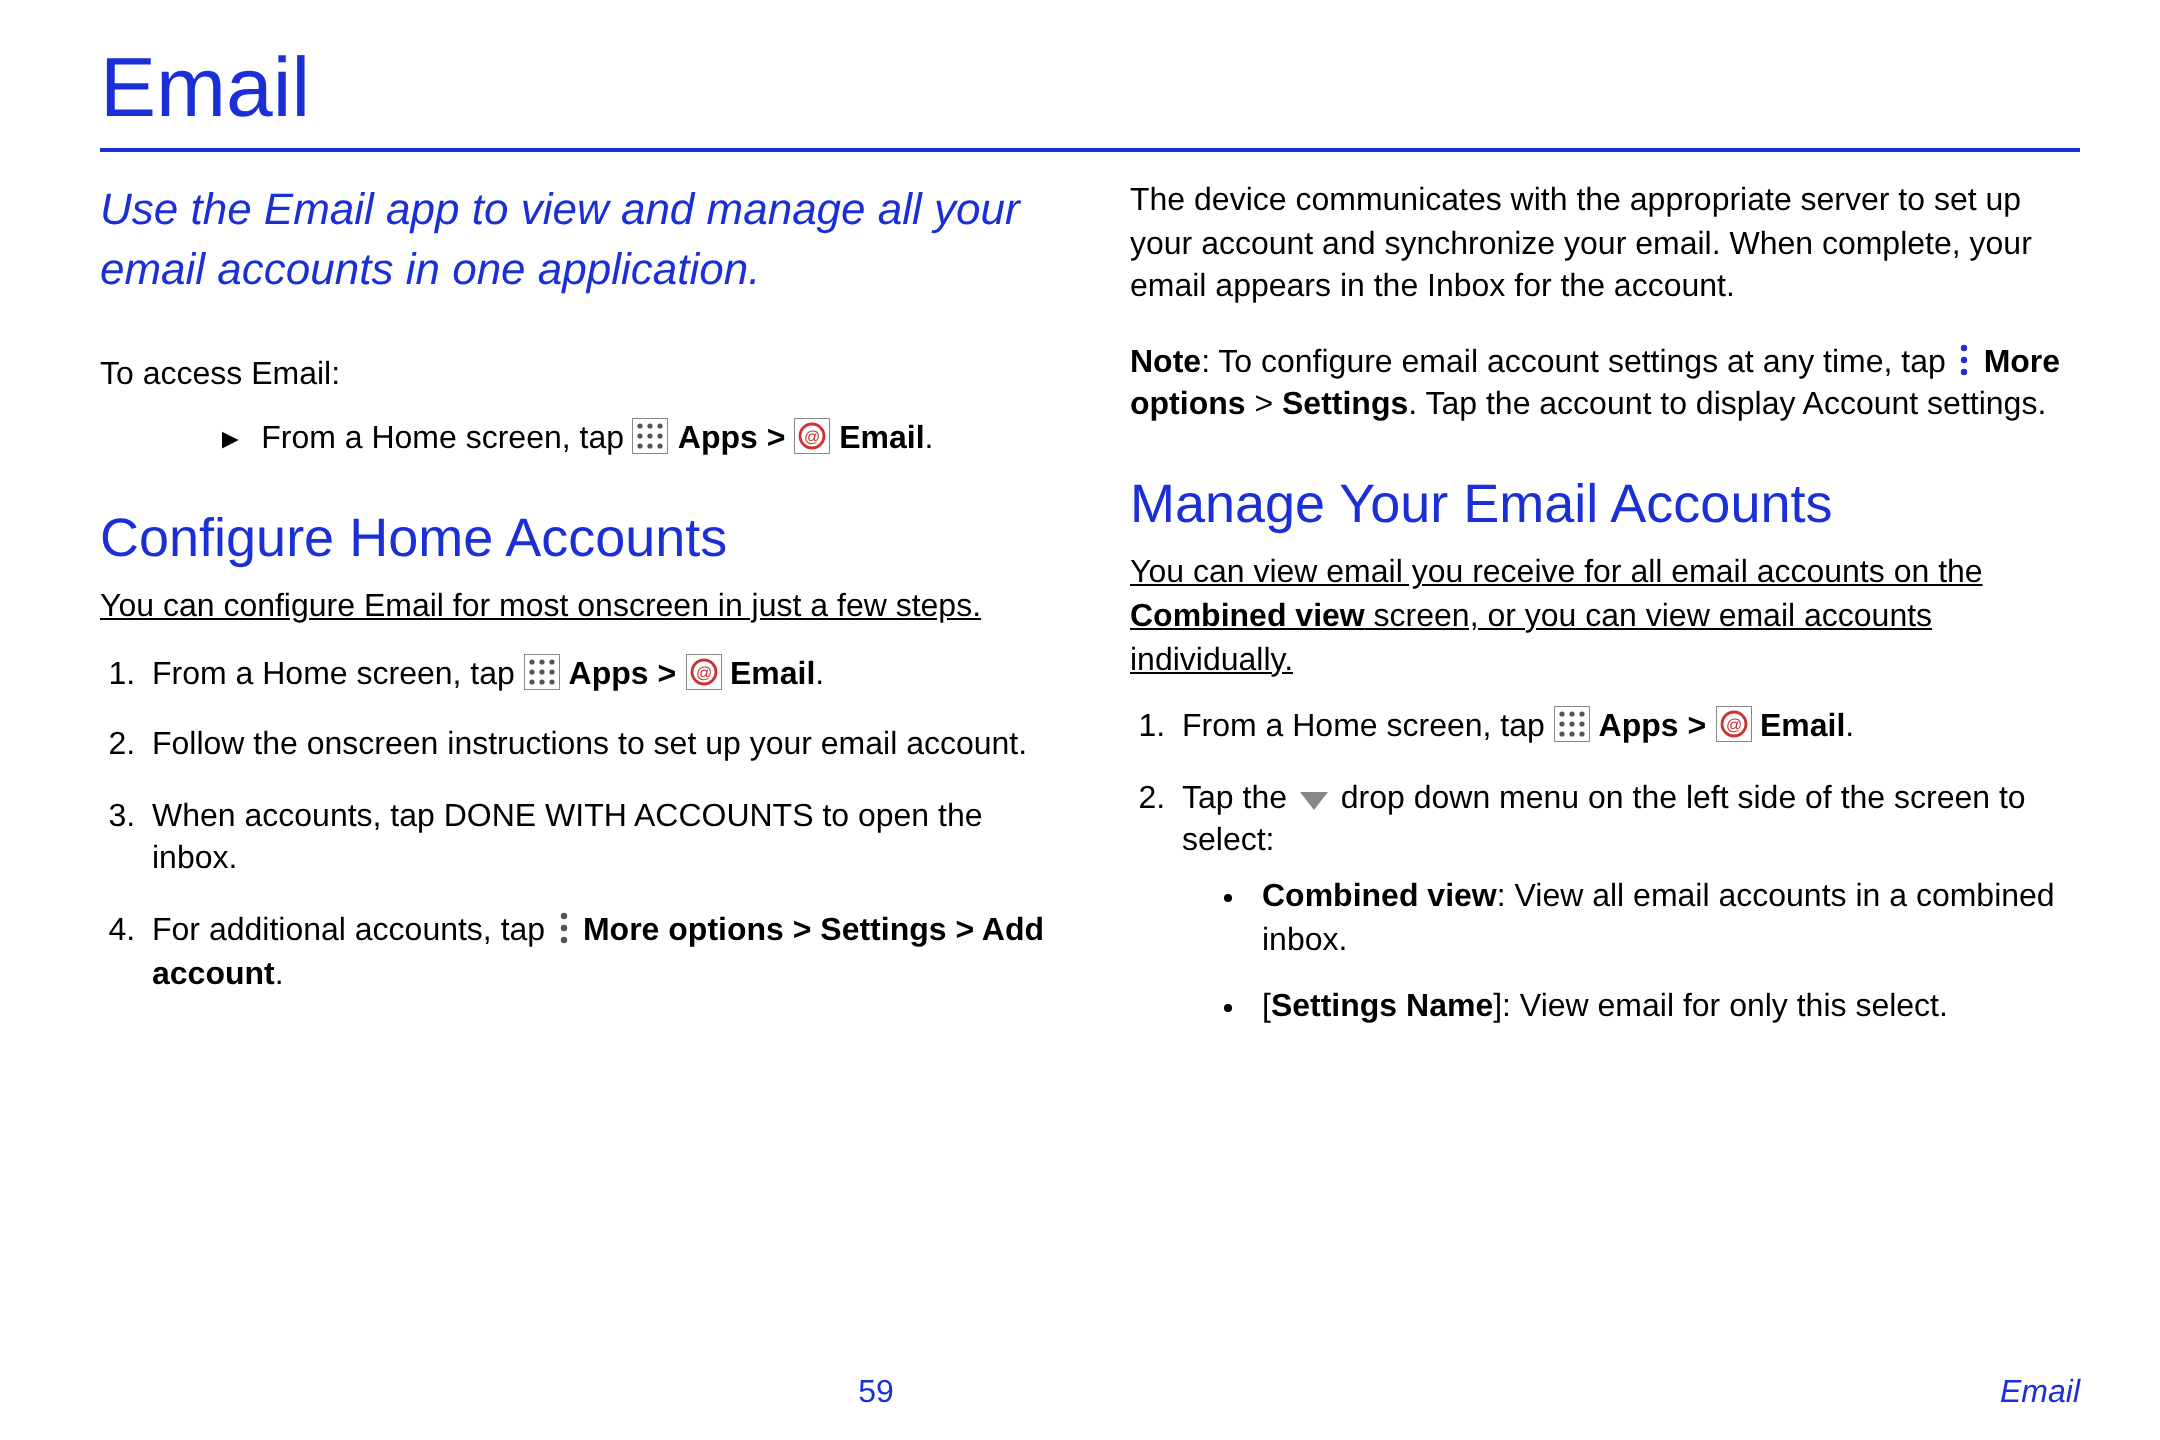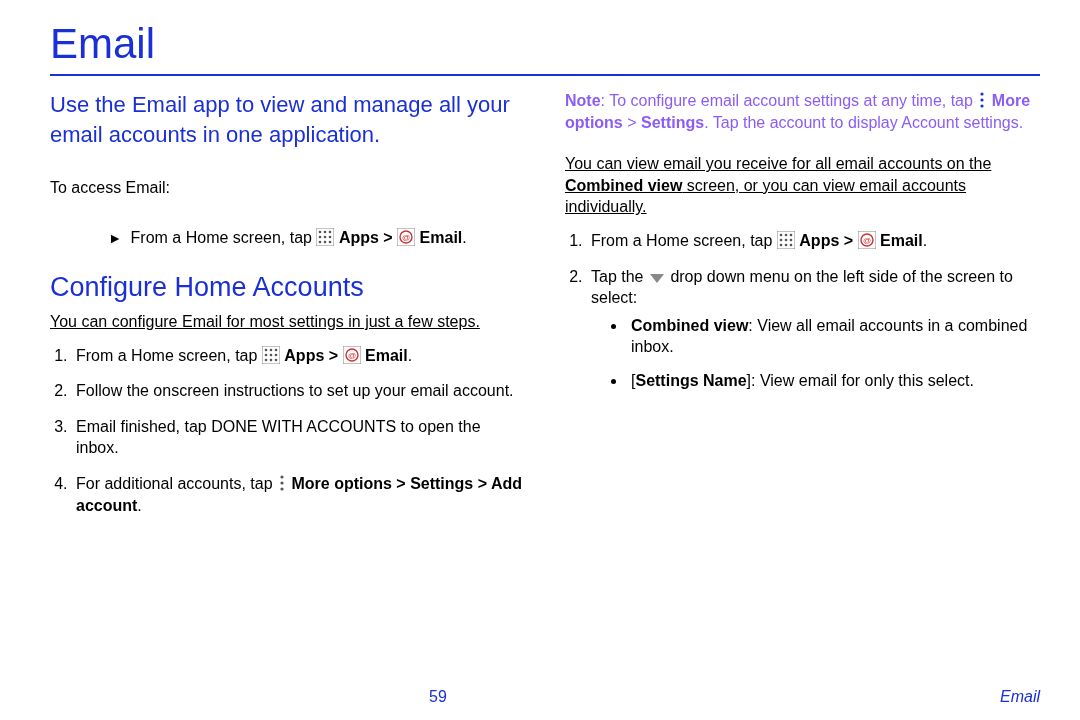--- a/index.html
+++ b/index.html
@@ -29,41 +29,42 @@
     display: flex;
     gap: 40px;
   }
   .col {
     flex: 1;
     font-size: 16px;
     line-height: 1.35;
   }
   .intro {
     color: #1a2fd6;
+    font-style: italic;
     font-size: 22px;
     line-height: 1.35;
     margin-bottom: 28px;
   }
-  .access-label { margin-bottom: 28px; }
+  .access-label { margin-bottom: 10px; }
   .step-line { margin-left: 0; margin-bottom: 20px; text-align: center; }
   .arrow { display:inline-block; margin-right:4px; font-size:14px;}
   h2.section {
     color: #1a2fd6;
     font-weight: 400;
     font-size: 27px;
     margin-top: 20px;
     margin-bottom: 6px;
   }
   .desc { margin-bottom: 12px; text-decoration: underline; }
   ol { padding-left: 22px; }
   ol li { margin-bottom: 14px; padding-left:4px;}
   ul.bullets { list-style: disc; padding-left: 36px; margin-top:6px;}
   ul.bullets li { margin-bottom: 12px; }
   .para { margin-bottom: 16px; }
-  .note { color: #8b5cf6; margin-bottom: 20px; }
+  .note { color: #000000; margin-bottom: 20px; }
   .note .label { font-weight: bold; }
   .bold { font-weight: bold; }
   .bold-up { font-weight: normal; }
   .icon {
     display: inline-block;
     vertical-align: -3px;
   }
   .icon.apps svg, .icon.email svg, .icon.more svg, .icon.drop svg { display:block; }
   .footer {
     position: absolute;
@@ -120,21 +121,21 @@
           <svg width="18" height="18">
               <rect x="0" y="0" width="18" height="18" fill="none" stroke="#888" stroke-width="1"></rect>
               <circle cx="9" cy="9" r="6" fill="none" stroke="#c33" stroke-width="1.4"></circle>
               <text x="9" y="12" text-anchor="middle" font-size="8" fill="#c33" font-family="Arial">@</text>
             </svg>
         </span>
         <span class="bold">Email</span>.
       </p>
 
       <h2 class="section">Configure Home Accounts</h2>
-      <p class="desc">You can configure Email for most settings in just a few steps.</p>
+      <p class="desc">You can configure Email for most onscreen in just a few steps.</p>
 
       <ol>
         <li>
           <span>From a Home screen, tap </span><span class="icon apps"><svg width="18" height="18">
                 <rect x="0" y="0" width="18" height="18" fill="none" stroke="#888" stroke-width="1"></rect>
                 <g fill="#555">
                   <circle cx="4" cy="4" r="1.3"></circle>
                   <circle cx="9" cy="4" r="1.3"></circle>
                   <circle cx="14" cy="4" r="1.3"></circle>
                   <circle cx="4" cy="9" r="1.3"></circle>
@@ -147,48 +148,50 @@
               </svg></span>
           <span class="bold">Apps</span><span class="bold"> &gt; </span><span class="icon email"><svg width="18" height="18">
                 <rect x="0" y="0" width="18" height="18" fill="none" stroke="#888" stroke-width="1"></rect>
                 <circle cx="9" cy="9" r="6" fill="none" stroke="#c33" stroke-width="1.4"></circle>
                 <text x="9" y="12" text-anchor="middle" font-size="8" fill="#c33" font-family="Arial">@</text>
               </svg></span>
           <span class="bold">Email</span>.
         </li>
         <li>Follow the onscreen instructions to set up your email account.</li>
         <li>
-          <span>Email finished, tap </span><span class="bold-up">DONE WITH ACCOUNTS</span><span> to open the inbox.</span>
+          <span>When accounts, tap </span><span class="bold-up">DONE WITH ACCOUNTS</span><span> to open the inbox.</span>
         </li>
         <li>
           <span>For additional accounts, tap </span><span class="icon more"><svg width="10" height="18">
                 <g fill="#555">
                   <circle cx="5" cy="3" r="1.6"></circle>
                   <circle cx="5" cy="9" r="1.6"></circle>
                   <circle cx="5" cy="15" r="1.6"></circle>
                 </g>
               </svg></span>
           <span class="bold">More options</span><span class="bold"> &gt; </span><span class="bold">Settings</span><span class="bold"> &gt; </span><span class="bold">Add account</span>.
         </li>
       </ol>
     </div>
 
     <div class="col">
+      <p class="para">The device communicates with the appropriate server to set up your account and synchronize your email. When complete, your email appears in the Inbox for the account.</p>
 
       <p class="note">
         <span class="label">Note</span><span>: To configure email account settings at any time, tap </span><span class="icon more"><svg width="10" height="18">
               <g fill="#1a2fd6">
                 <circle cx="5" cy="3" r="1.6"></circle>
                 <circle cx="5" cy="9" r="1.6"></circle>
                 <circle cx="5" cy="15" r="1.6"></circle>
               </g>
             </svg></span>
         <span class="bold">More options</span><span> &gt; </span><span class="bold">Settings</span><span>. Tap the account to display Account settings.</span>
       </p>
 
+      <h2 class="section">Manage Your Email Accounts</h2>
       <p class="desc">
         <span>You can view email you receive for all email accounts on the </span><span class="bold">Combined view</span><span> screen, or you can view email accounts individually.</span>
       </p>
 
       <ol>
         <li>
           <span>From a Home screen, tap </span><span class="icon apps"><svg width="18" height="18">
                 <rect x="0" y="0" width="18" height="18" fill="none" stroke="#888" stroke-width="1"></rect>
                 <g fill="#555">
                   <circle cx="4" cy="4" r="1.3"></circle>

